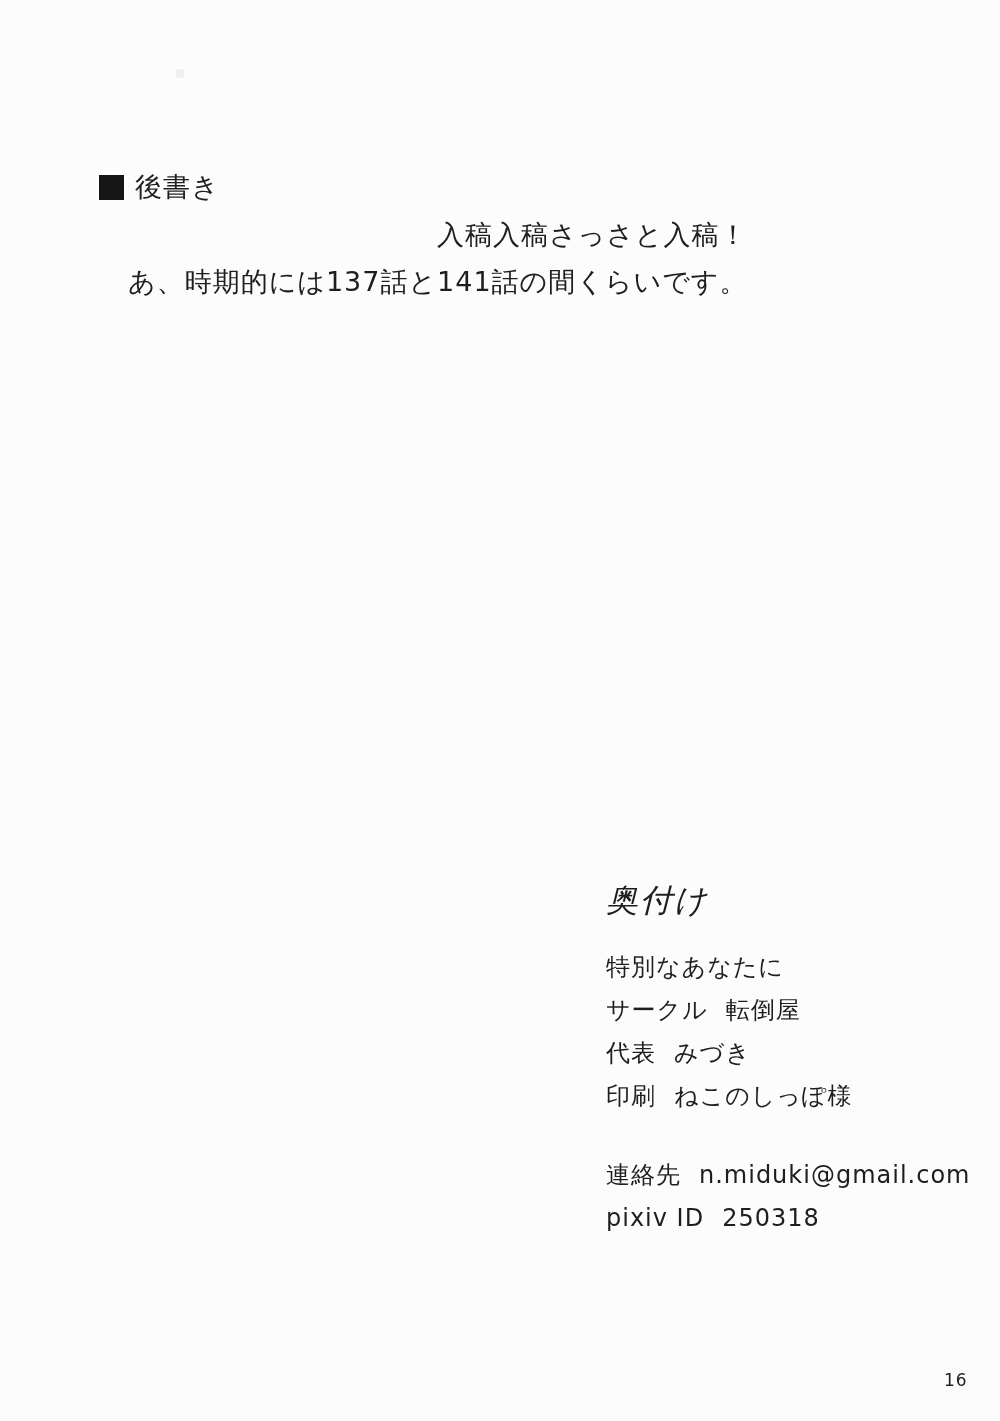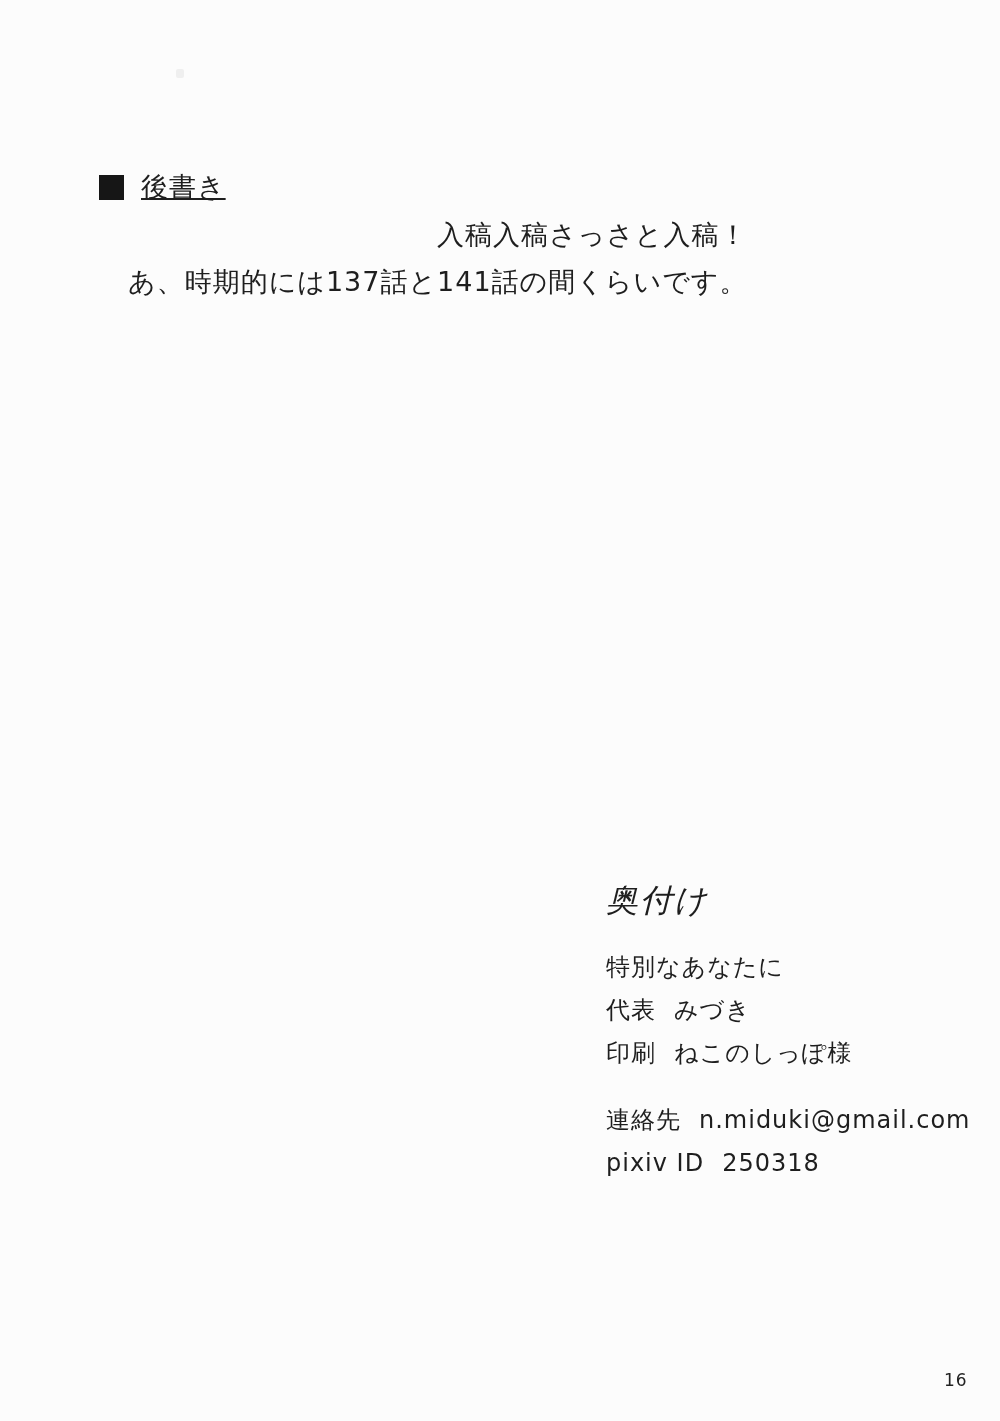--- a/index.html
+++ b/index.html
@@ -21,23 +21,22 @@
   }
   
   .afterword {
     position: absolute;
     left: 99px;
     top: 163px;
   }
   .heading-row {
     display: flex;
     align-items: center;
-    gap: 17px;
+    gap: 11px;
     height: 48px;
-    text-decoration: underline;
   }
   .bullet {
     display: inline-block;
     width: 25px;
     height: 25px;
     background: #161616;
     flex: 0 0 auto;
   }
   .heading-text {
     font-size: 27px;
@@ -77,21 +76,21 @@
   .contact-rows .row {
     margin: 0;
     display: flex;
     column-gap: 18px;
     font-size: 24px;
     line-height: 43px;
     letter-spacing: 1px;
     white-space: nowrap;
   }
   .contact-rows {
-    margin-top: 24px;
+    margin-top: 36px;
     text-align: center;
   }
   .row .label { flex: 0 0 auto; }
   .row .value { flex: 0 0 auto; }
   
   .page-number {
     position: absolute;
     left: 944px;
     top: 1370px;
     font-size: 17px;
@@ -126,20 +125,24 @@
   </section>
 
   <section class="colophon">
     <h1 class="colophon-title">奥付け</h1>
 
     <div class="colophon-rows">
       <p class="row">
         <span class="value">特別なあなたに</span>
       </p>
       <p class="row">
+        <span class="label">サークル</span>
+        <span class="value">転倒屋</span>
+      </p>
+      <p class="row">
         <span class="label">代表</span>
         <span class="value">みづき</span>
       </p>
       <p class="row">
         <span class="label">印刷</span>
         <span class="value">ねこのしっぽ様</span>
       </p>
     </div>
 
     <div class="contact-rows">

